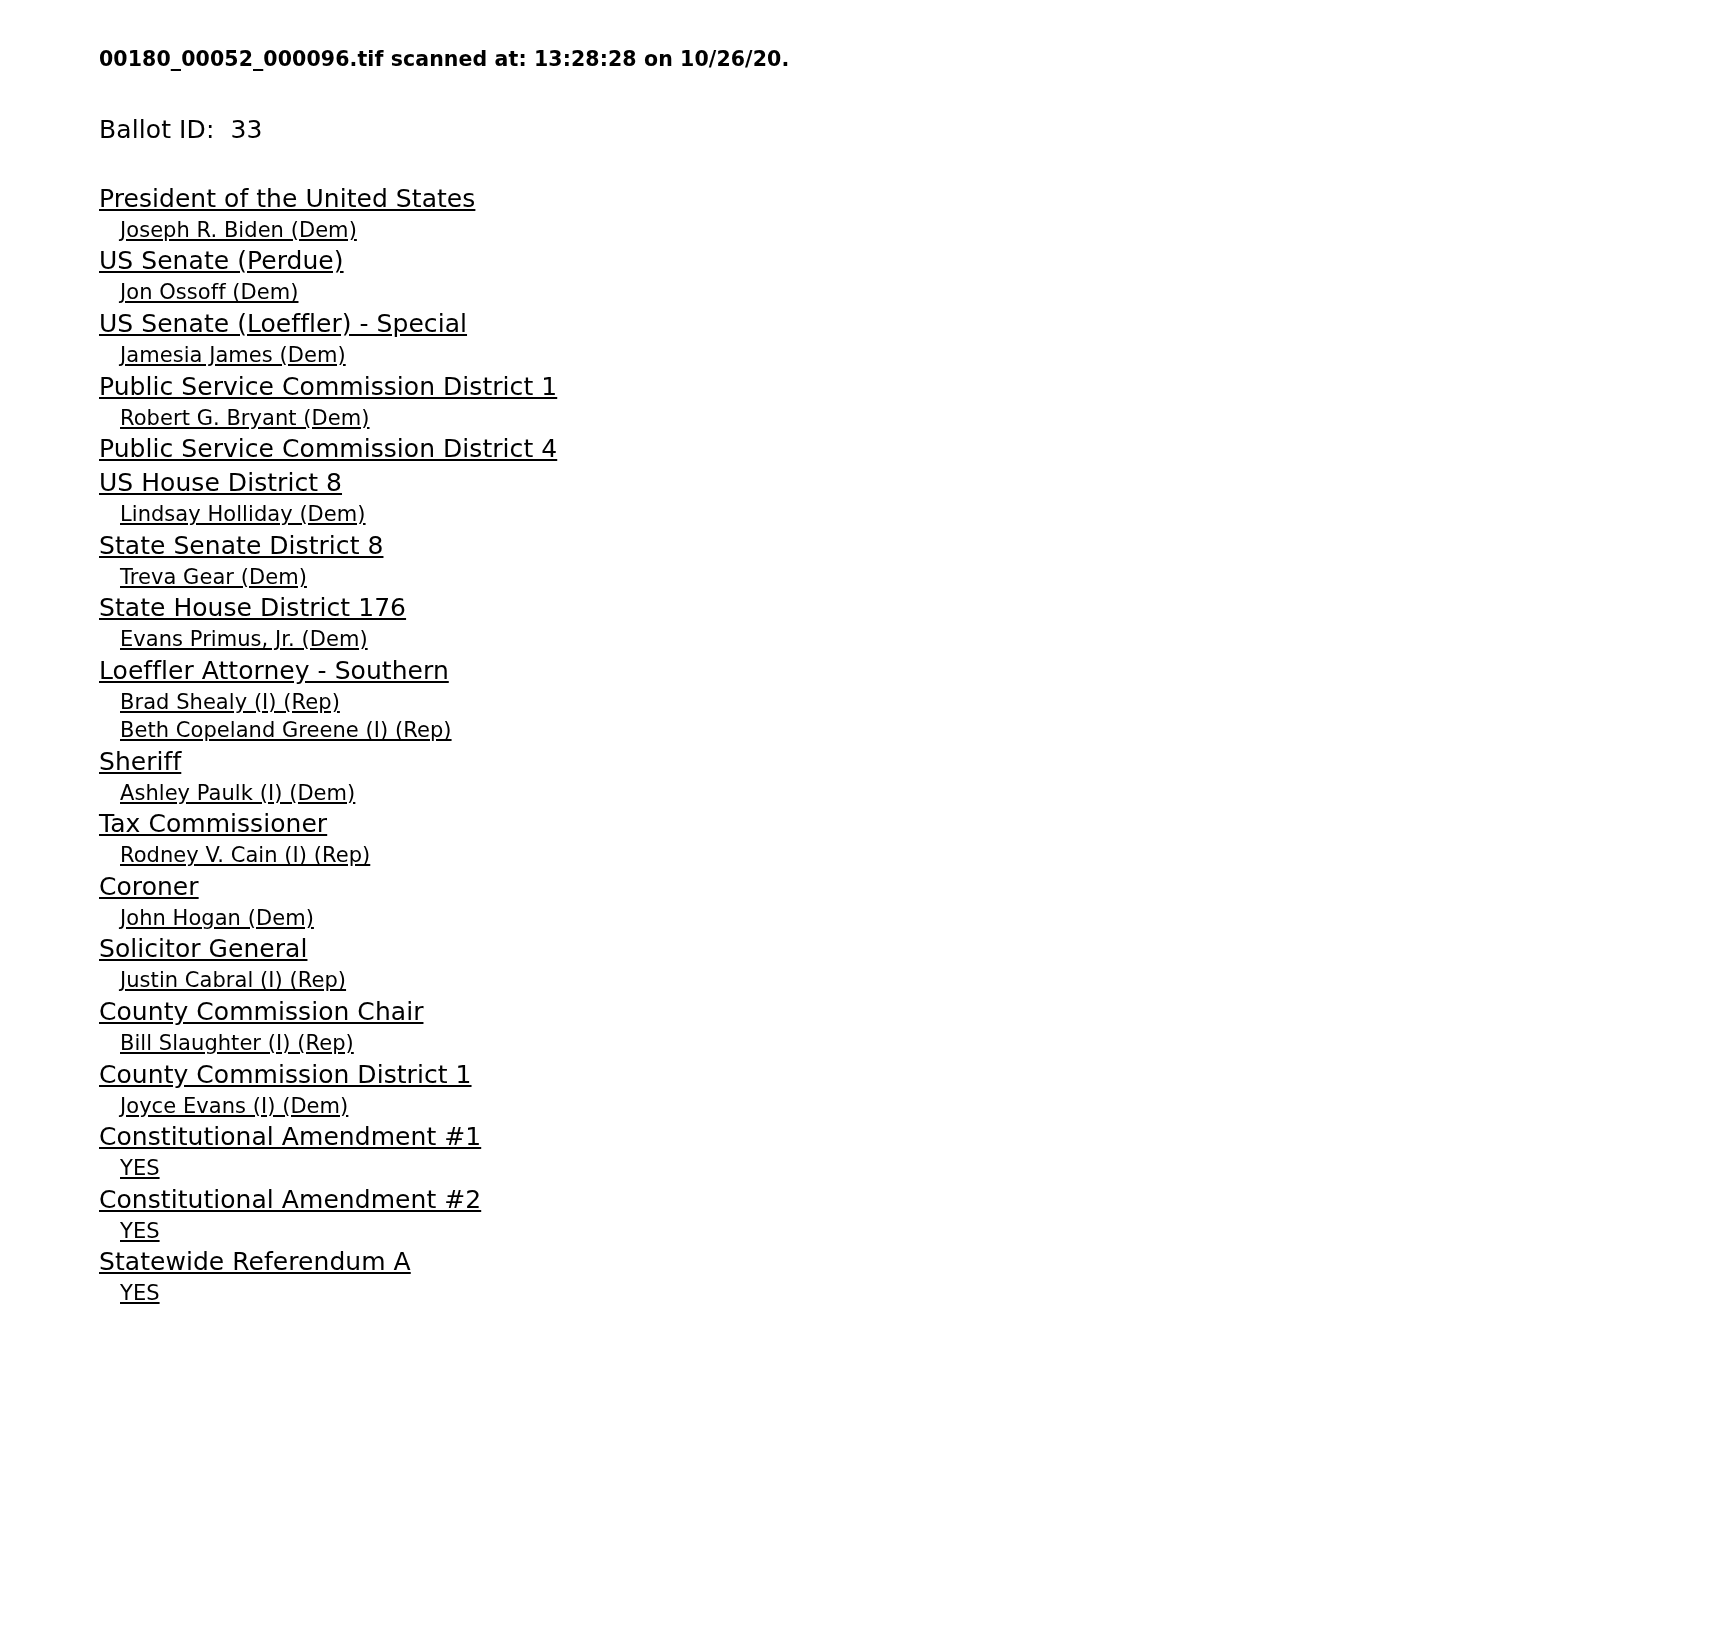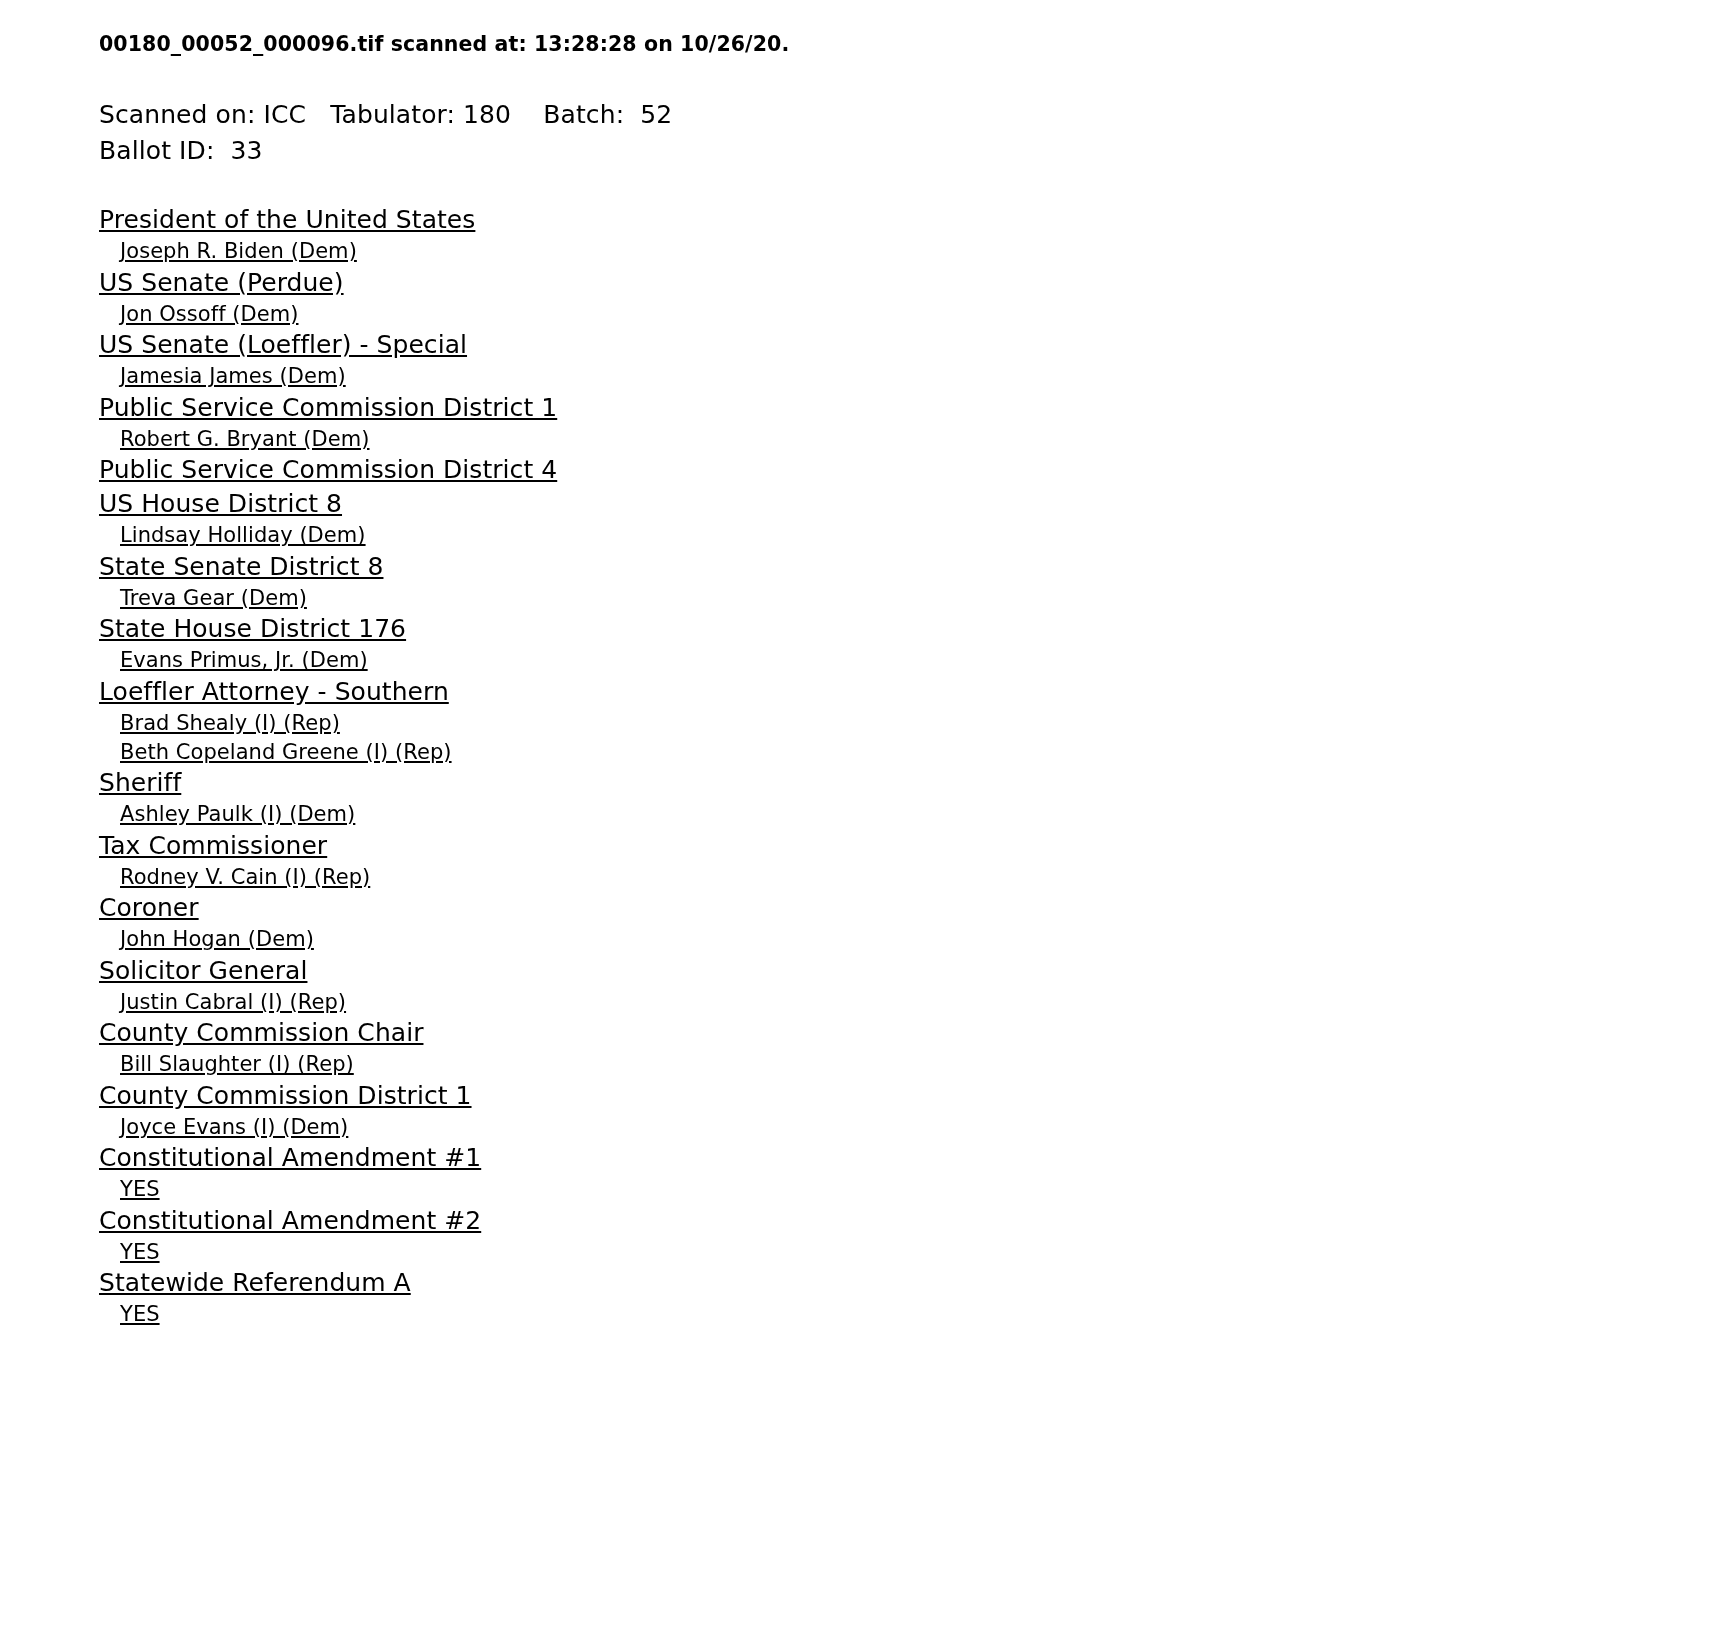--- a/index.html
+++ b/index.html
@@ -12,21 +12,21 @@
     min-height: 1648px;
     font-family: "DejaVu Sans", "Liberation Sans", sans-serif;
     color: #000000;
     -webkit-font-smoothing: antialiased;
   }
   .page {
     position: relative;
     width: 1716px;
     min-height: 1648px;
     box-sizing: border-box;
-    padding: 31px 0 0 99px;
+    padding: 46px 0 0 99px;
   }
   .scan-header {
     font-size: 20.5px;
     font-weight: 600;
     line-height: 1.35;
     letter-spacing: 0.1px;
     margin: 0 0 0 0;
   }
   .block-gap-1 { height: 38px; }
   .block-gap-2 { height: 34px; }
@@ -60,21 +60,20 @@
 </head>
 <body>
 
 <div class="page">
 
   <div class="scan-header">00180_00052_000096.tif scanned at: 13:28:28 on 10/26/20.</div>
 
   <div class="block-gap-1"></div>
 
   <div class="meta-block">
-    <div class="meta-line">Scanned on: ICC   Tabulator: 180    Batch:  52</div>
     <div class="meta-line">Ballot ID:  33</div>
   </div>
 
   <div class="block-gap-2"></div>
 
   <div class="contest-list">
     <div class="contest">
       <div class="contest-title">President of the United States</div>
       <div class="contest-choice">Joseph R. Biden (Dem)</div>
     </div>

